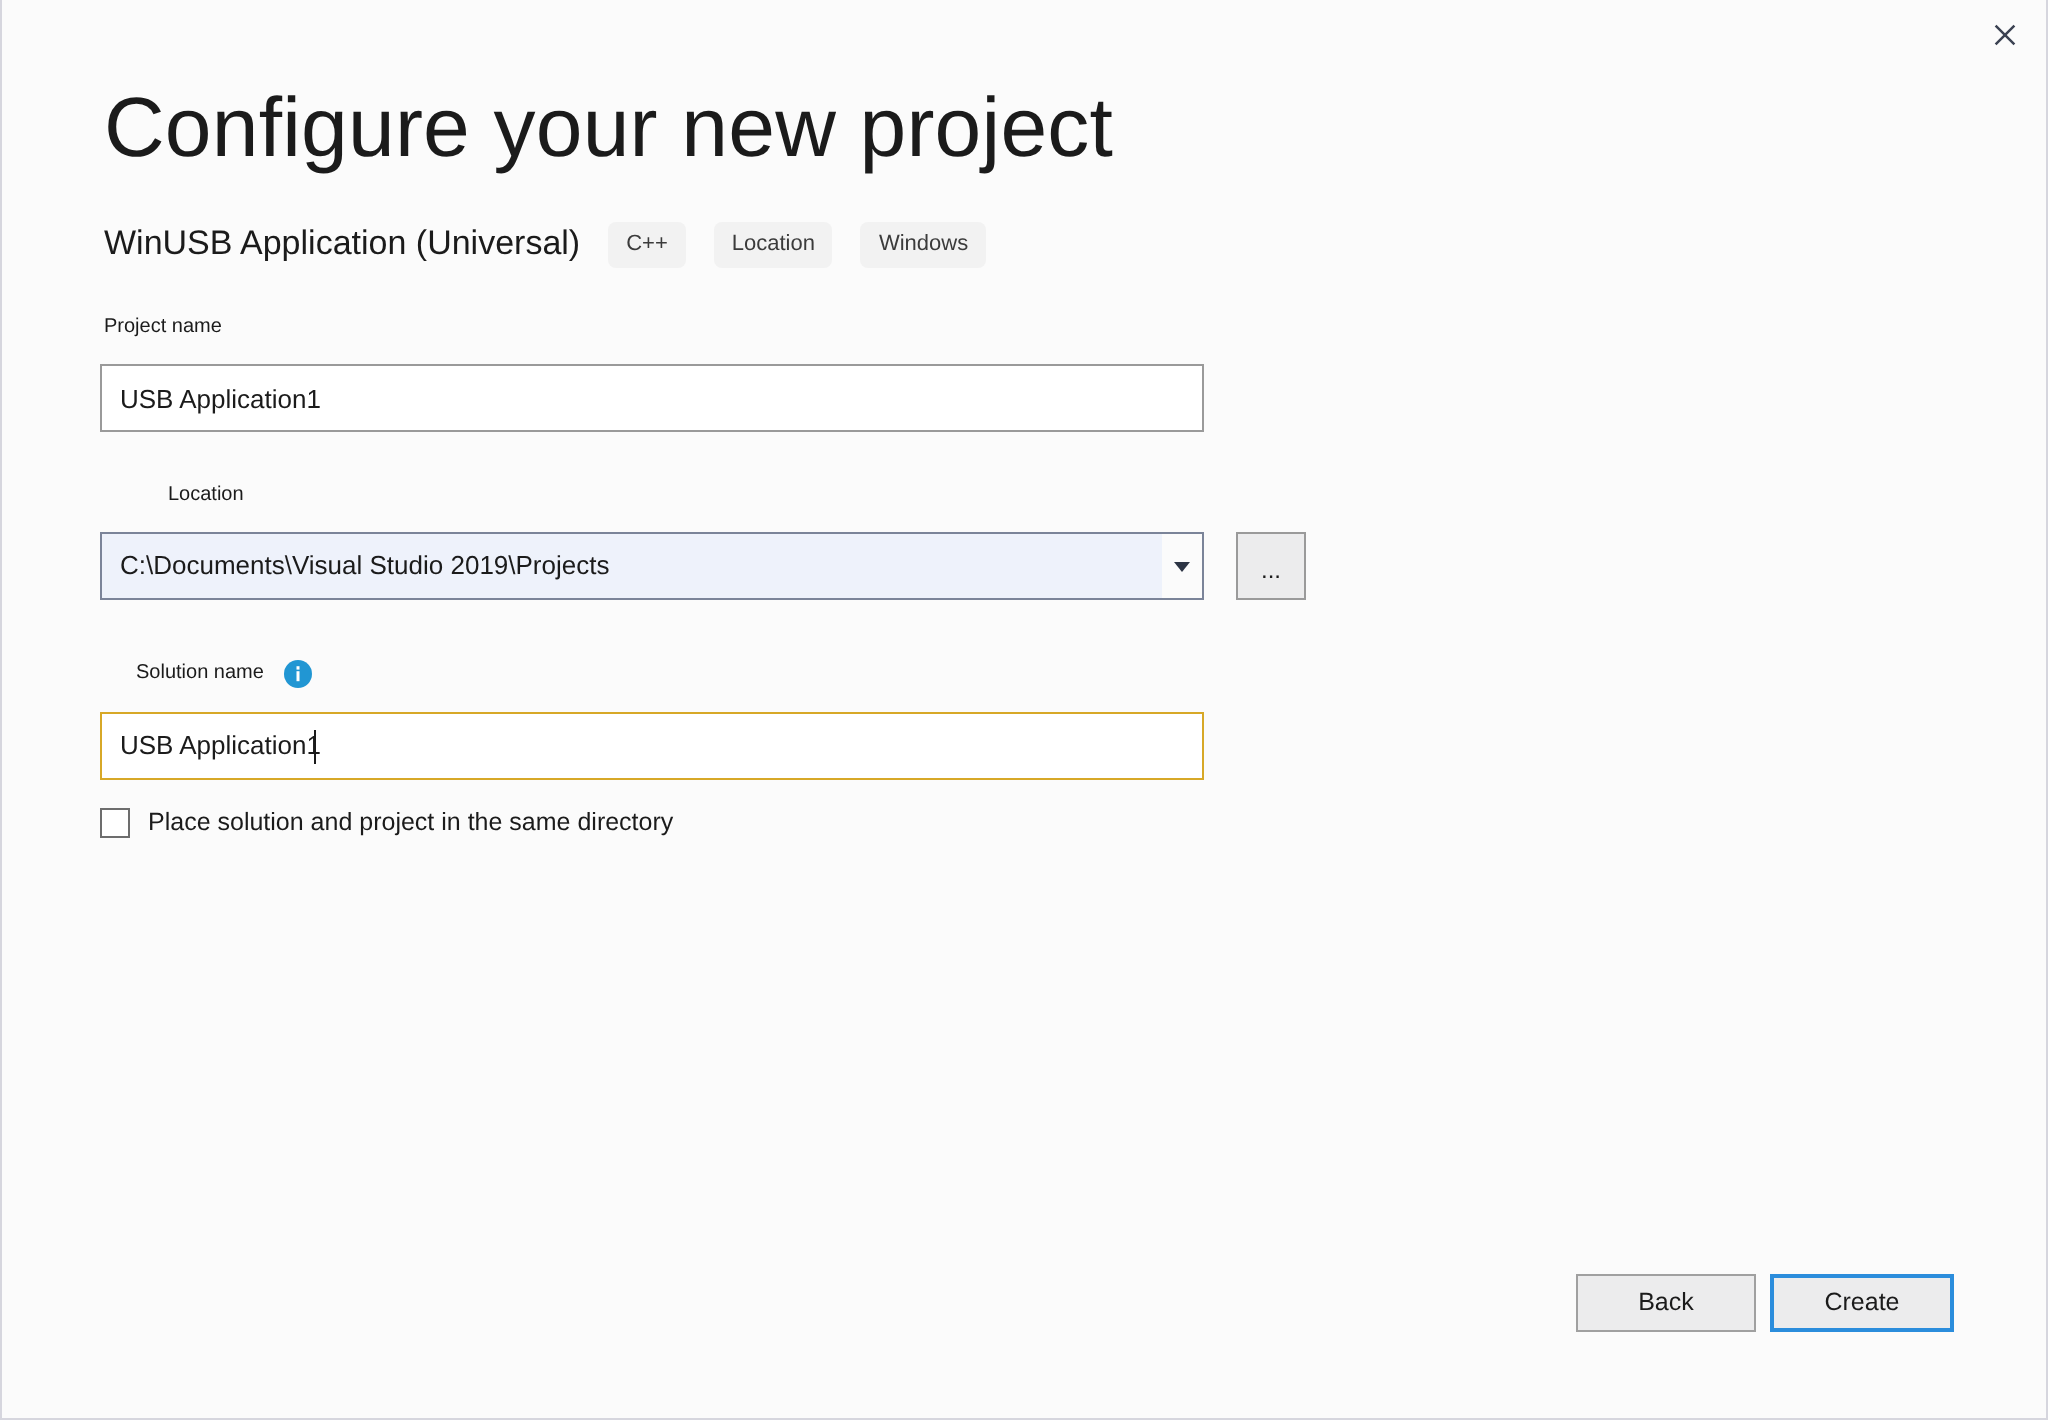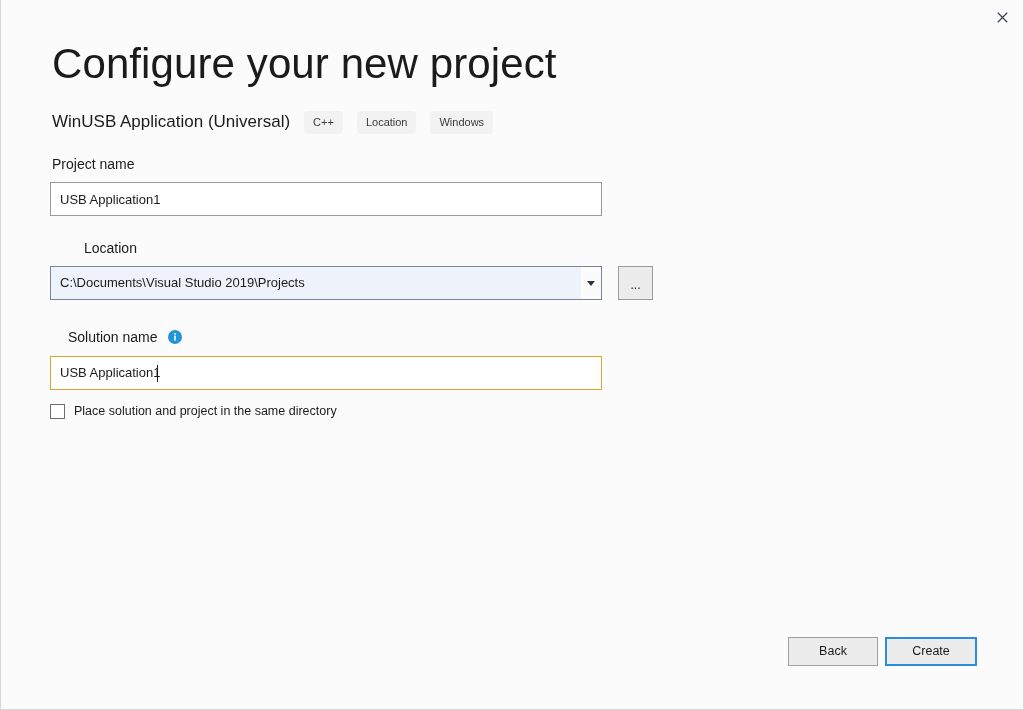--- a/index.html
+++ b/index.html
@@ -86,21 +86,21 @@
     line-height: 11px;
     border-radius: 4px;
     padding: 6px 9px 6px 9px;
     white-space: nowrap;
     display: inline-block;
   }
 
   
   .field-label {
     position: absolute;
-    font-size: 14px;
+    font-size: 10px;
     color: #1b1b1b;
     line-height: 16px;
     white-space: nowrap;
   }
   #label-project-name { left: 51px; top: 156px; }
   #label-location     { left: 51px; top: 240px; margin-left: 32px; }
 
   #solution-label-row {
     position: absolute;
     left: 67px;

